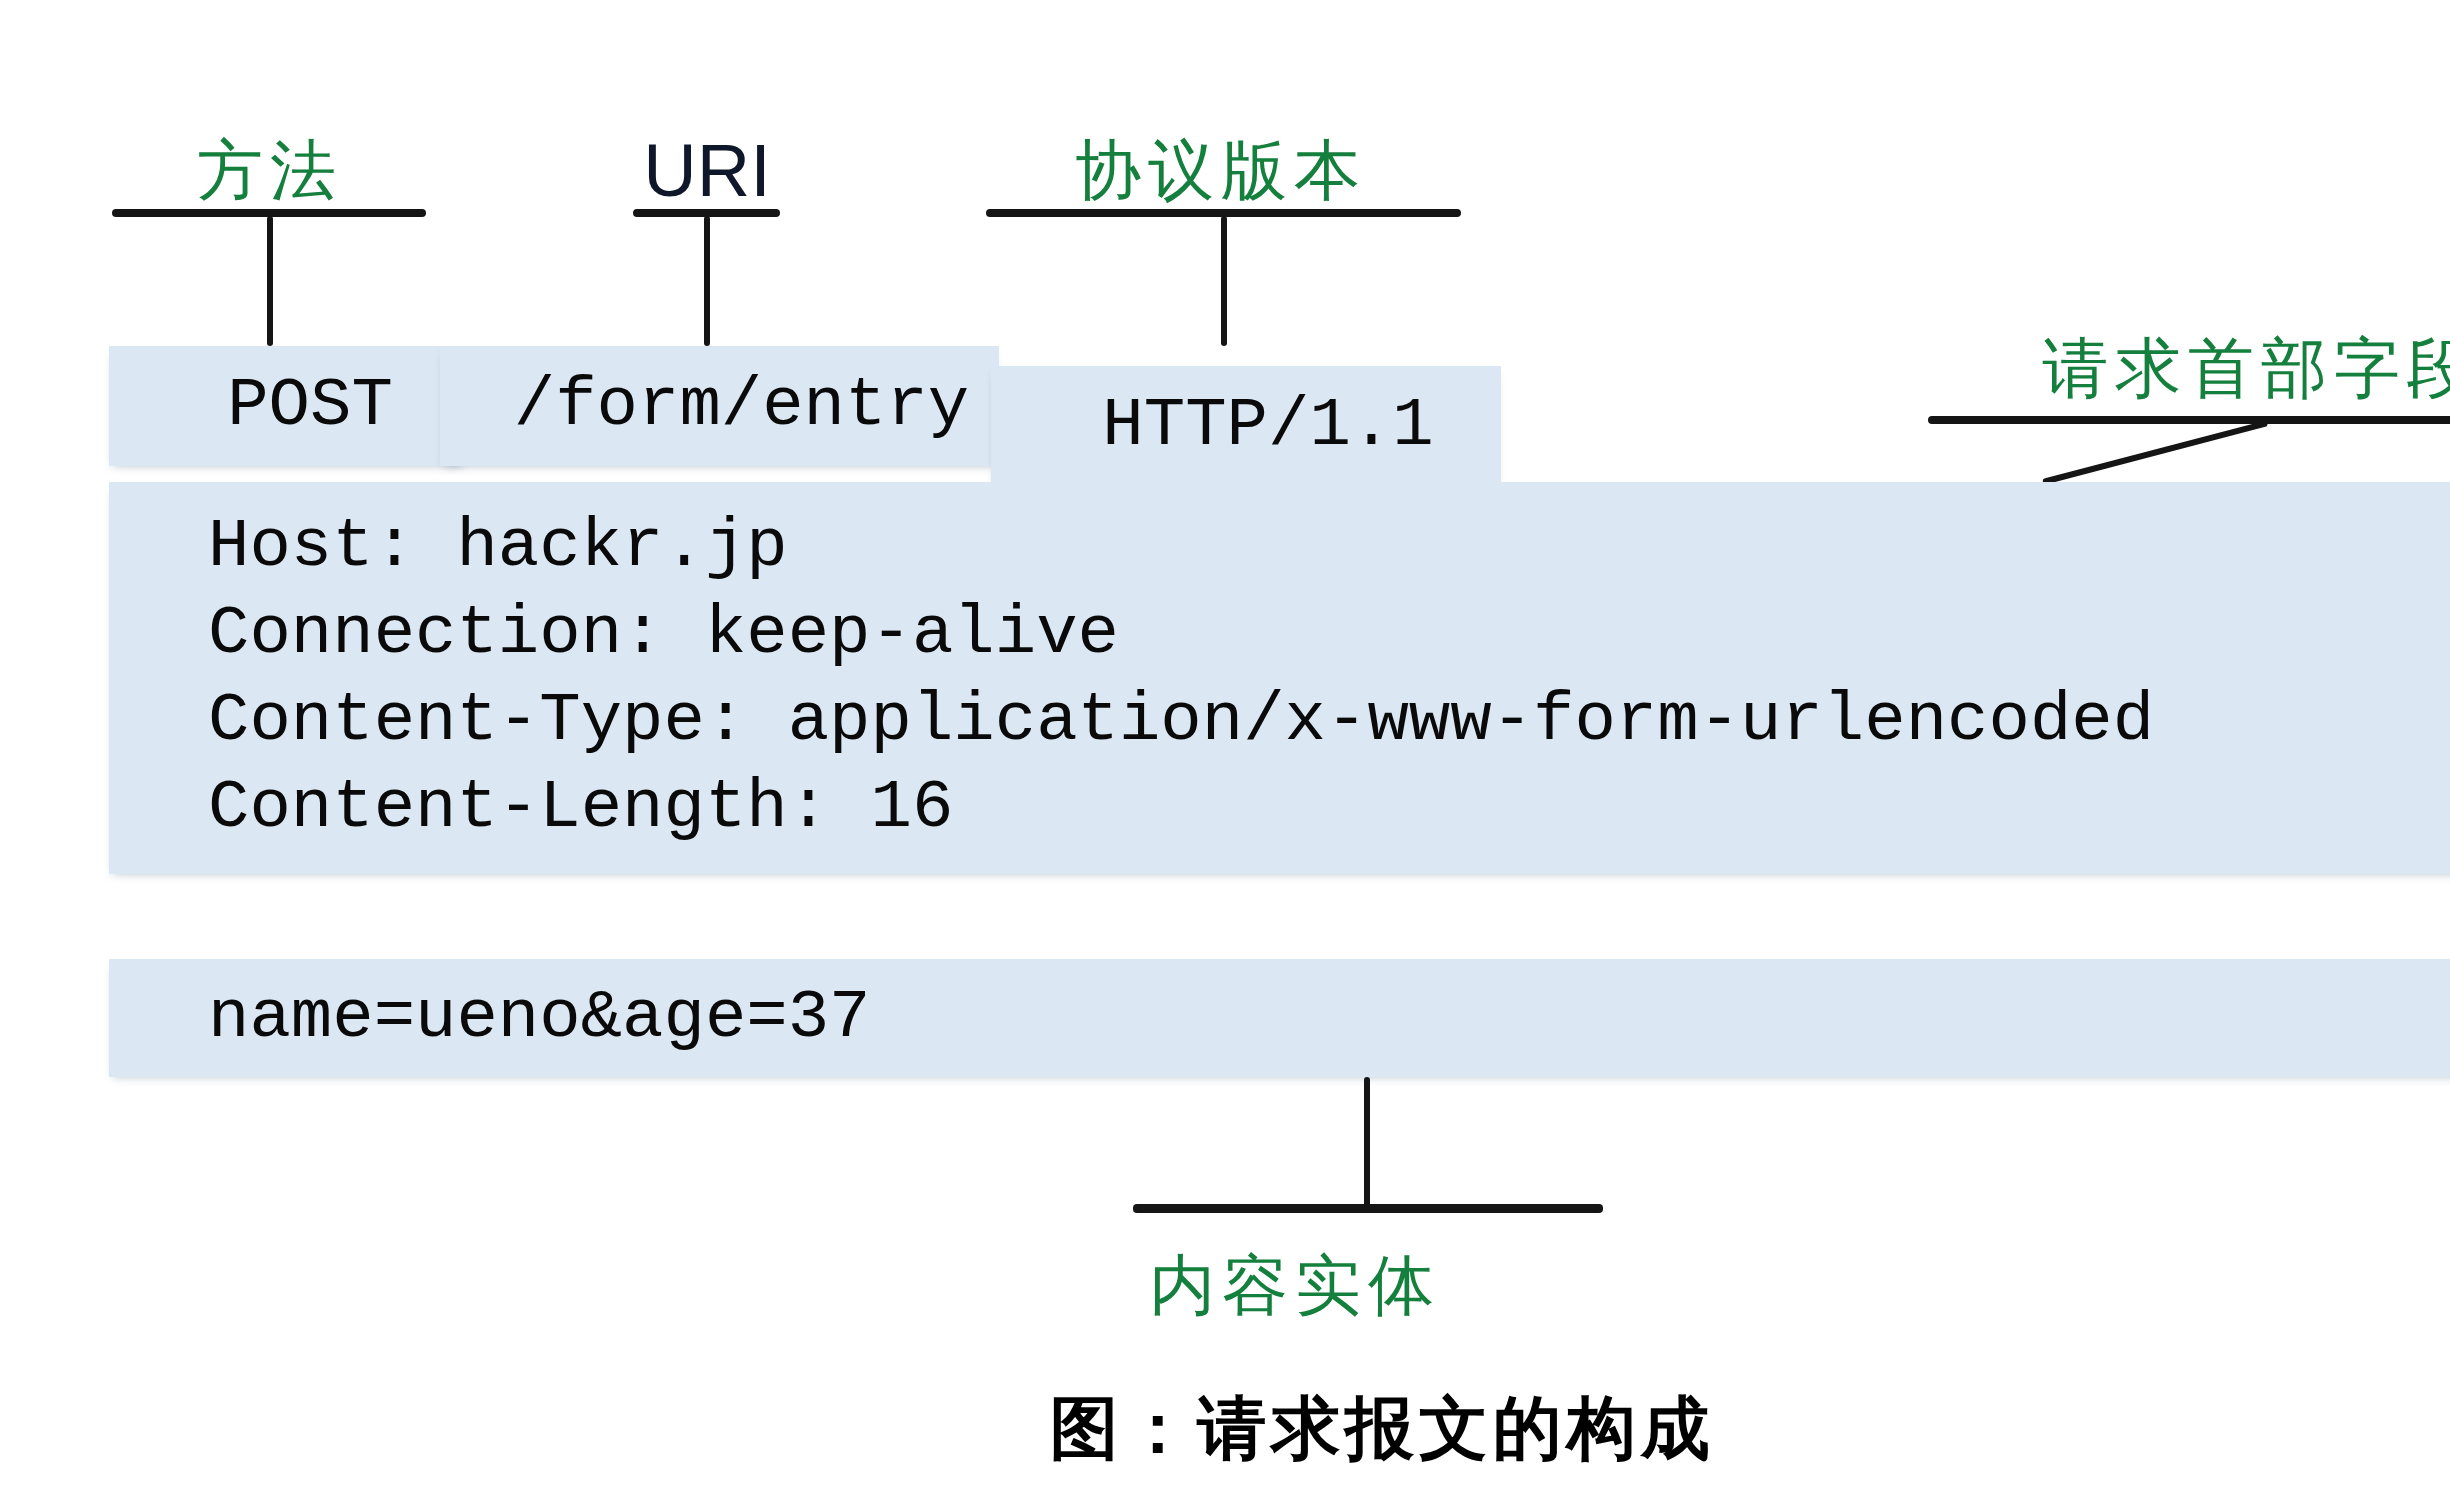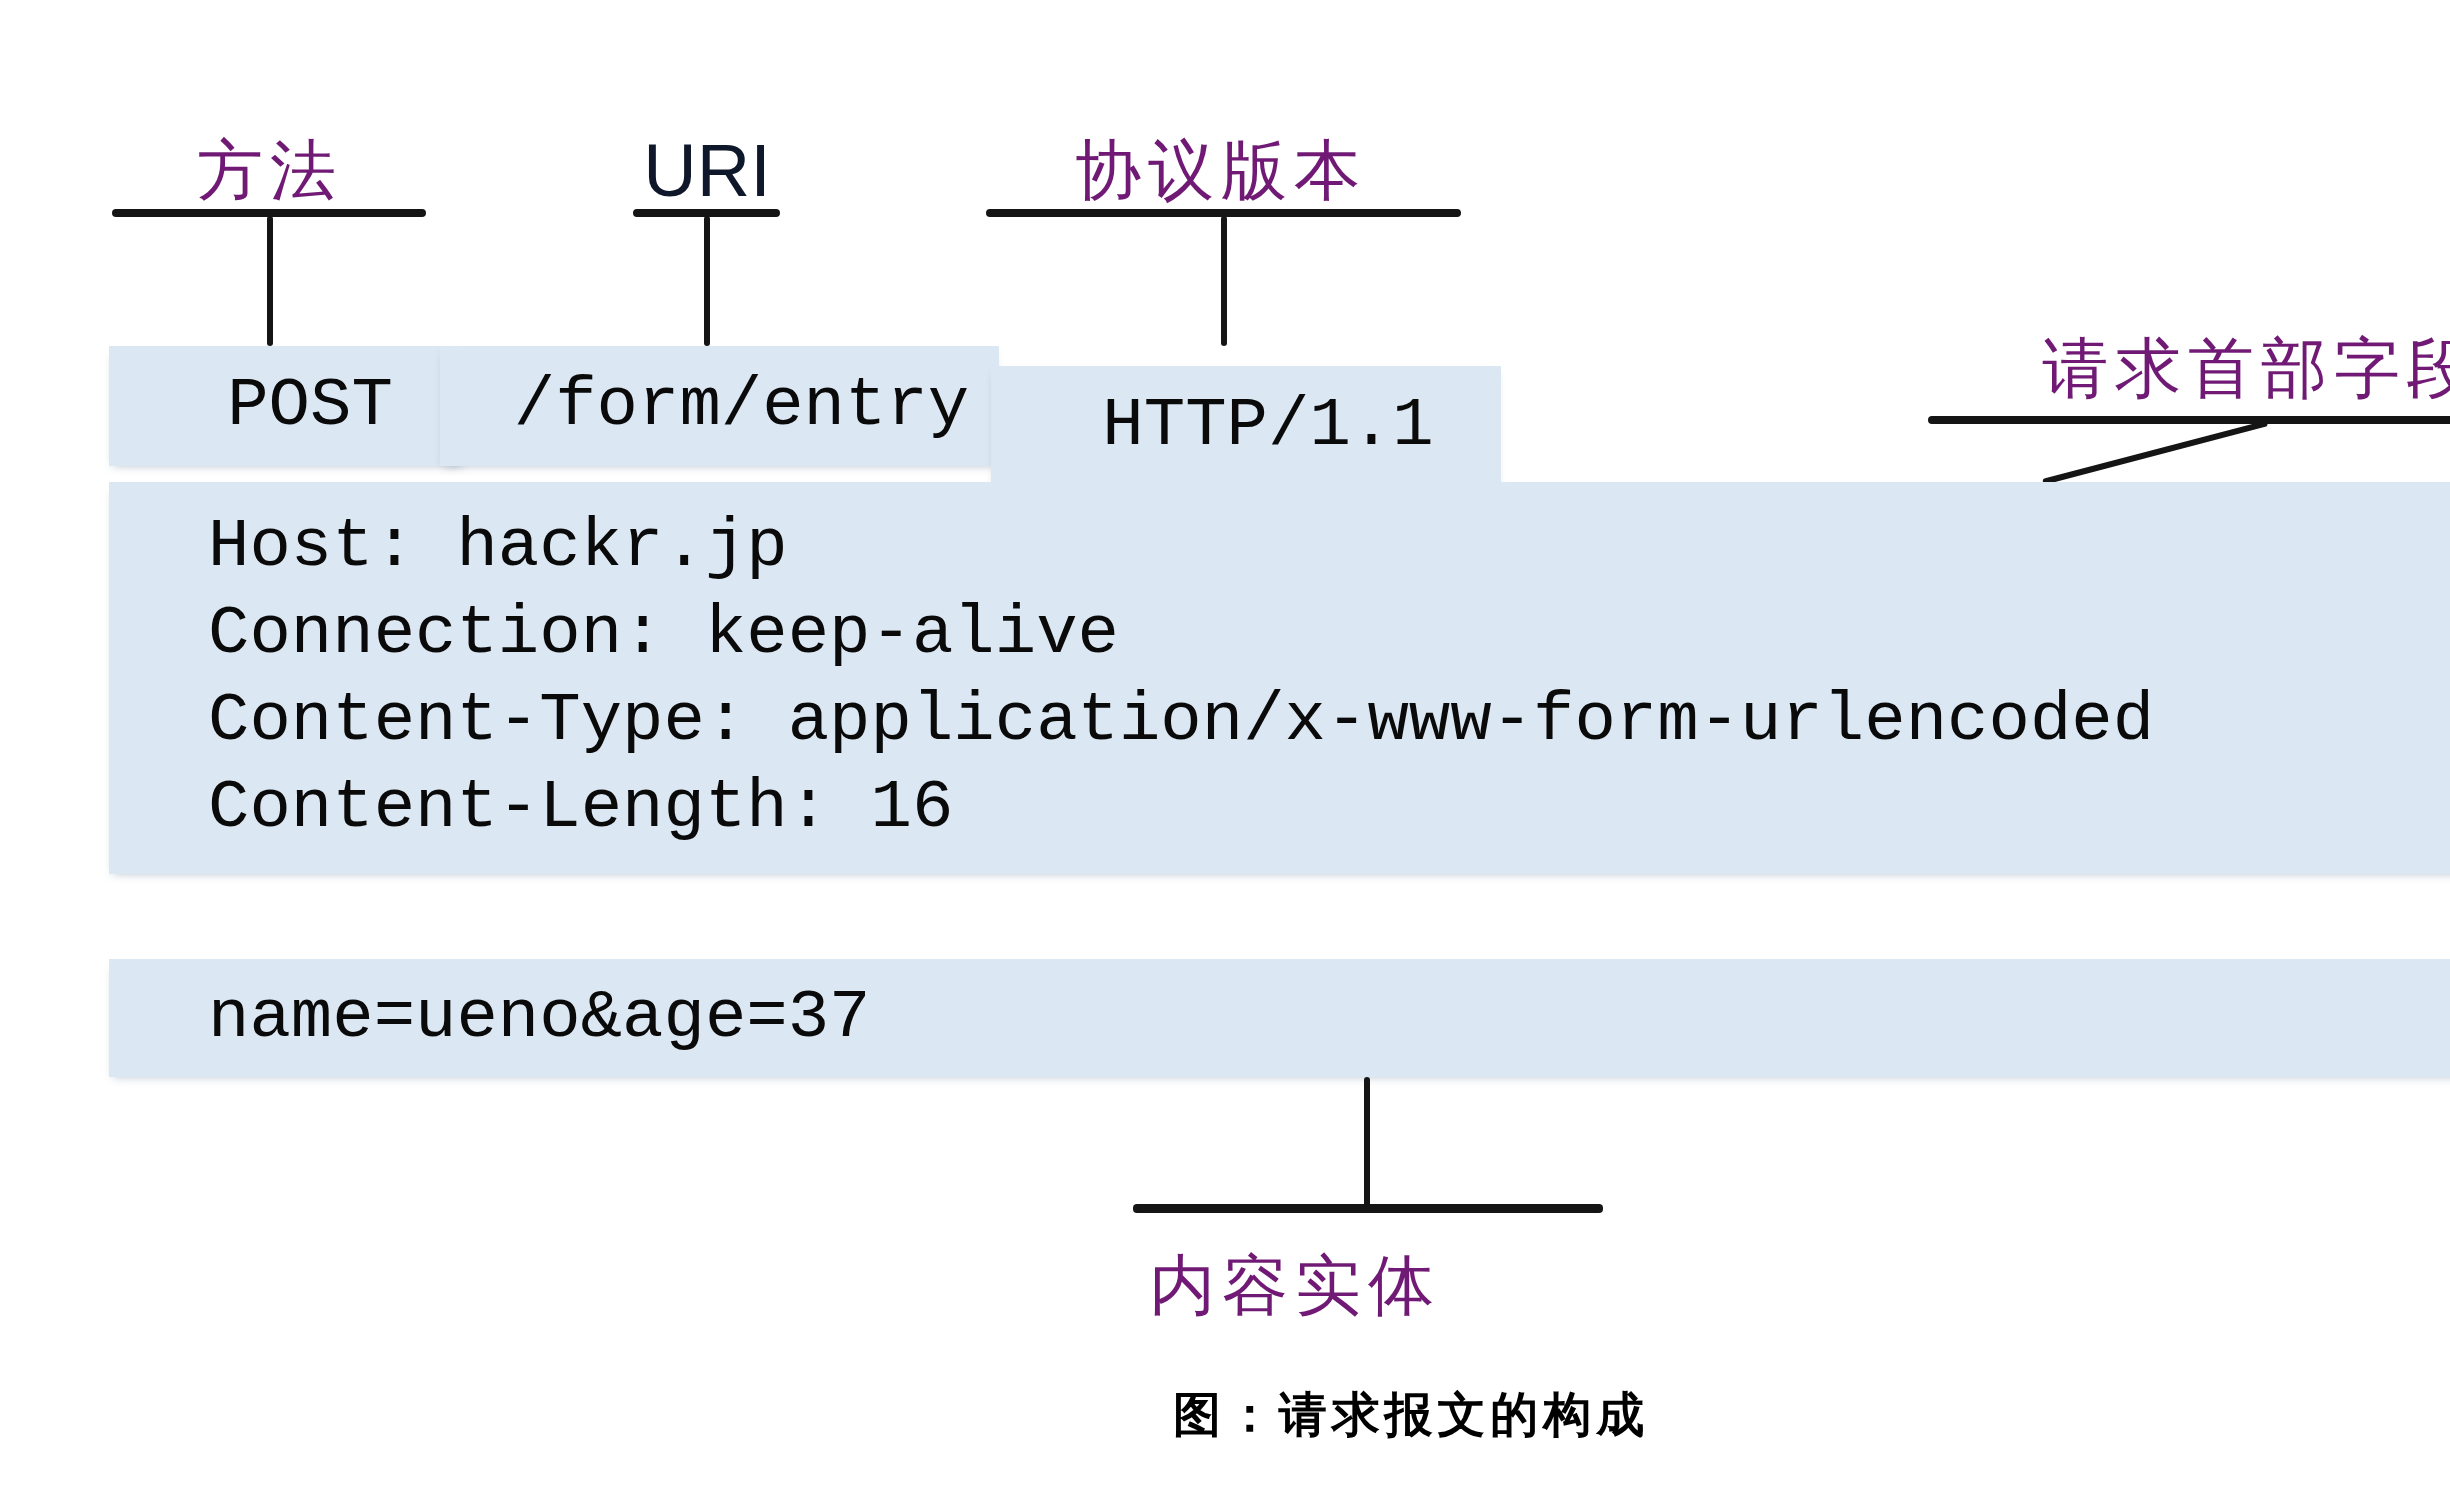--- a/index.html
+++ b/index.html
@@ -21,21 +21,21 @@
     transform-origin: 0 50%;
     transform: rotate(-14.7deg);
     border-radius: 3.9px;
   }
   .cjk {
     position: absolute;
     font-size: 66px;
     letter-spacing: 6.9px;
     white-space: nowrap;
     transform: translateX(-50%);
-    color: #701a75;
+    color: #15803d;
   }
   .latin-label {
     position: absolute;
     font-size: 74px;
     white-space: nowrap;
     transform: translateX(-50%);
     color: #0f172a;
   }
   .box {
     position: absolute;
@@ -62,27 +62,26 @@
     line-height: 87px;
   }
   .body-box {
     display: flex;
     align-items: center;
     padding-left: 55px;
     box-sizing: border-box;
   }
   .caption {
     position: absolute;
-    font-size: 48px;
+    font-size: 69px;
     font-weight: bold;
     letter-spacing: 4.9px;
     white-space: nowrap;
     transform: translateX(-50%);
     color: #000;
-    margin-left: 29px;
   }
 </style>
 </head>
 <body>
 
 <div class="canvas">
 
   <div class="cjk" style="left:270px; top:126px;">方法</div>
   <div class="line" style="left:112px; top:209px; width:314px; height:8.3px;"></div>
   <div class="line" style="left:267px; top:216px; width:6.4px; height:130px;"></div>

